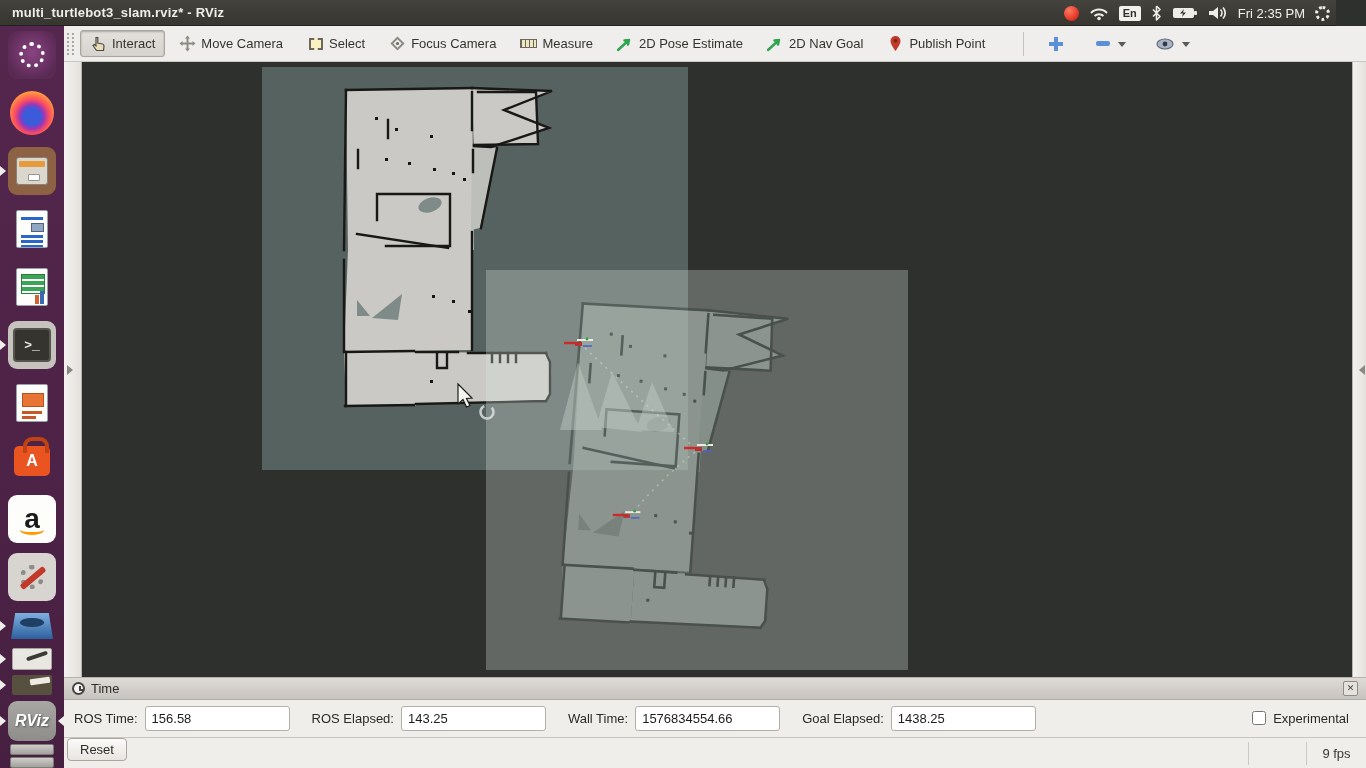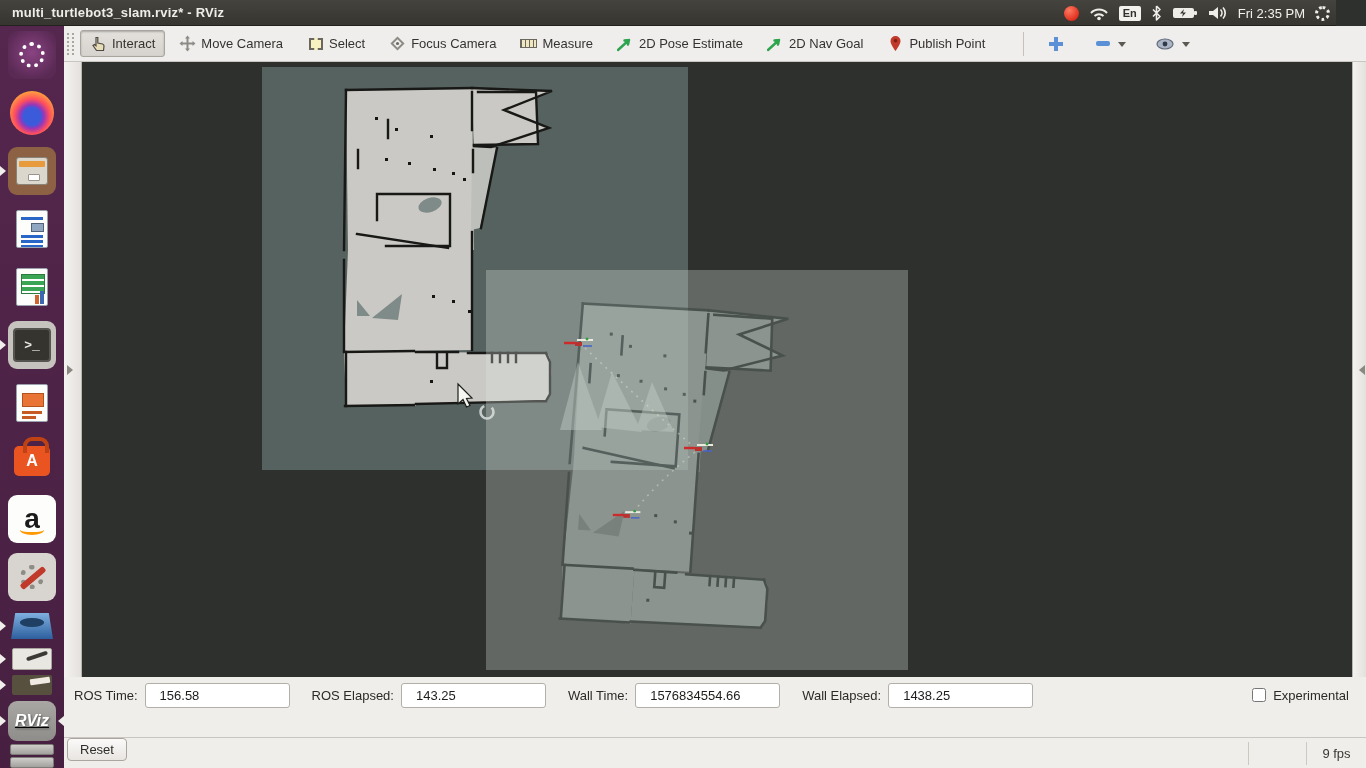--- a/index.html
+++ b/index.html
@@ -16,21 +16,21 @@
              background:radial-gradient(circle at 35% 30%, #ff7a60, #e03020 70%, #a81f12); }
   .kbd-box { background:#f2f1ee; color:#33312c; font-size:11px; font-weight:bold;
              padding:1px 4px; border-radius:2px; line-height:13px; }
   .clock-text { font-size:13px; color:#f2f1ee; }
   .gear-dot { width:15px; height:15px; border-radius:50%; border:3px dotted #efede8; }
 
   
   .launcher { position:absolute; left:0; top:26px; width:64px; height:742px;
               background:linear-gradient(#55264e,#472041); display:flex; flex-direction:column; align-items:center; }
   .l-item { position:relative; width:64px; display:flex; align-items:center; justify-content:center; flex:0 0 auto; }
-  .l-item.h58 { height:58px; } .l-item.h40{height:40px;} .l-item.h26{height:26px;} .l-item.h46{height:46px;text-decoration:underline;}
+  .l-item.h58 { height:58px; } .l-item.h40{height:40px;} .l-item.h26{height:26px;} .l-item.h46{height:46px;}
   .tile { width:48px; height:48px; border-radius:9px; display:flex; align-items:center; justify-content:center; }
   .arrow-l::before { content:""; position:absolute; left:0; top:50%; transform:translateY(-50%);
              border:5px solid transparent; border-left:6px solid #f1efec; }
   .arrow-r::after { content:""; position:absolute; right:0; top:50%; transform:translateY(-50%);
              border:5px solid transparent; border-right:6px solid #f1efec; }
   .ico-ubuntu { background:radial-gradient(circle at 50% 45%, #8a4383, #5a2a54 75%); }
   .ico-ubuntu .cof { width:26px; height:26px; border-radius:50%; border:4px dotted #fff; }
   .ff-ball { width:44px; height:44px; border-radius:50%;
      background:radial-gradient(circle at 50% 58%, #3b5bdb 0 26%, #9c36b5 36%, #ff4f5e 52%, #ff9640 72%, #ffd43b 92%); }
   .ico-files { background:#8d6144; }
@@ -116,21 +116,21 @@
              border-bottom:1px solid #b0aca7; display:flex; align-items:center; padding:0 8px; }
   .clock-ico { width:13px; height:13px; border-radius:50%; border:2px solid #454340; position:relative; background:#f7f6f4; margin-right:6px;}
   .clock-ico::after { content:""; position:absolute; left:5px; top:2px; width:2px; height:5px; background:#454340; }
   .clock-ico::before { content:""; position:absolute; left:5px; top:5px; width:4px; height:2px; background:#454340; }
   .tp-title { font-size:13px; color:#2f2d2a; }
   .tp-close { margin-left:auto; width:15px; height:15px; border:1px solid #8f8b86; border-radius:2px;
               background:#e5e2de; font-size:9px; line-height:13px; text-align:center; color:#4a4845; }
   .tp-row { height:36px; display:flex; align-items:center; padding:0 10px; font-size:13px; color:#2b2a27; }
   .tp-row label { margin-right:7px; white-space:nowrap; }
   .tp-row input[type=text] { width:145px; height:25px; border:1px solid #b3afa9; border-radius:3px;
-              background:#fff; font-size:13px; padding:0 14px; color:#1e1d1b; margin-right:22px;
+              background:#fff; font-size:13px; padding:0 6px; color:#1e1d1b; margin-right:22px;
               font-family:"Liberation Sans",sans-serif; }
   .exp-wrap { margin-left:auto; display:flex; align-items:flex-start; gap:7px; }
   .exp-wrap input { width:14px; height:14px; }
 
   
   .statusbar { position:absolute; left:64px; top:737px; width:1302px; height:31px; background:#f0eeeb;
                border-top:1px solid #c9c5c0; display:flex; align-items:flex-start; font-size:13px; color:#3a3832; }
   .reset-btn { margin-left:3px; padding:3px 12px; border:1px solid #aaa69f; border-radius:4px;
                background:linear-gradient(#fbfaf9,#e8e5e1); font-size:13px; color:#2f2d2a; }
   .hint { margin-left:10px; padding-left:10px; border-left:1px solid #ccc8c2; white-space:nowrap; }
@@ -463,28 +463,33 @@
         <path d="M3,3 h9" stroke="#4a66c8" stroke-width="1.6"></path>
       <circle cx="7" cy="-4" r="1.4" fill="#2f9e44"></circle>
     </g>
 
     <circle cx="487" cy="412" r="6.5" fill="none" stroke="#d9dfdc" stroke-width="2.6" stroke-dasharray="27 8" opacity="0.85"></circle>
     <path d="M458,384 L458,404 L463,399.5 L466.5,407 L470,405.5 L466.5,398.5 L472,398 Z" fill="#f5f5f2" stroke="#1d1d1b" stroke-width="1.2"></path>
   </svg>
 </div>
 
 <div class="time-panel">
+  <div class="tp-head">
+    <span class="clock-ico"></span>
+    <span class="tp-title">Time</span>
+    <span class="tp-close">✕</span>
+  </div>
   <div class="tp-row">
     <label>ROS Time:</label>
     <input type="text" value="156.58" style="">
     <label>ROS Elapsed:</label>
     <input type="text" value="143.25" style="">
     <label>Wall Time:</label>
     <input type="text" value="1576834554.66" style="">
-    <label>Wall Elapsed:</label>
+    <label>Goal Elapsed:</label>
     <input type="text" value="1438.25" style="">
     <span class="exp-wrap">
       <input type="checkbox" id="exp-check" style="">
       <label for="exp-check">Experimental</label>
     </span>
   </div>
 </div>
 
 <div class="statusbar">
   <button class="reset-btn">Reset</button>

